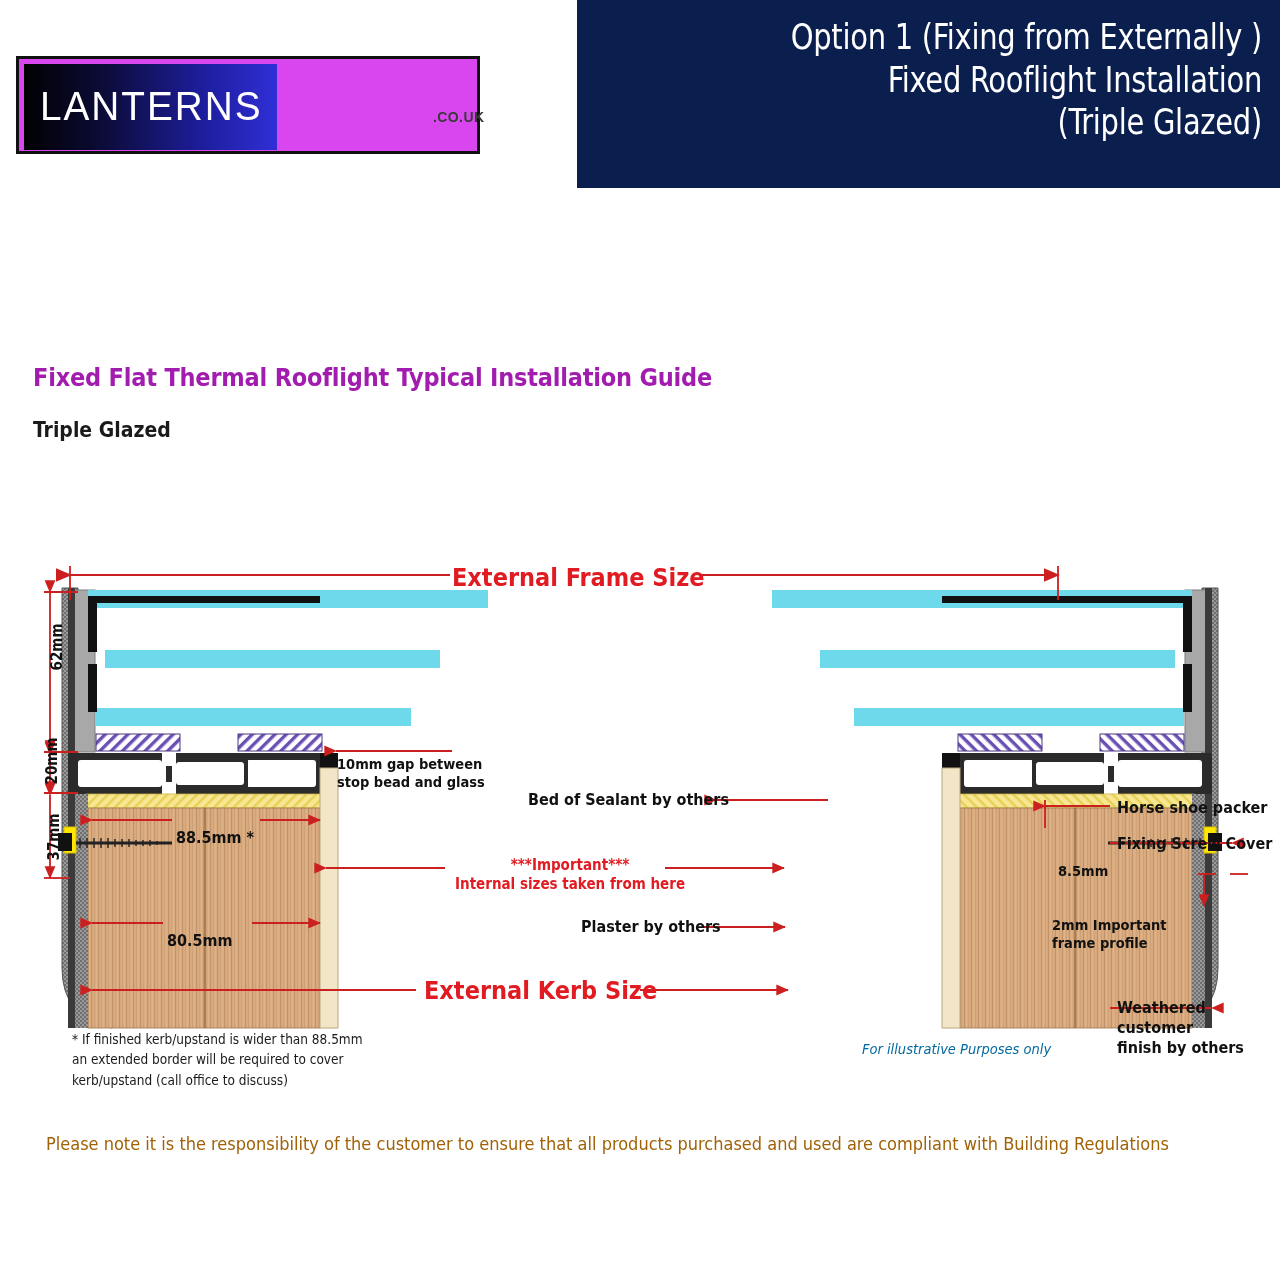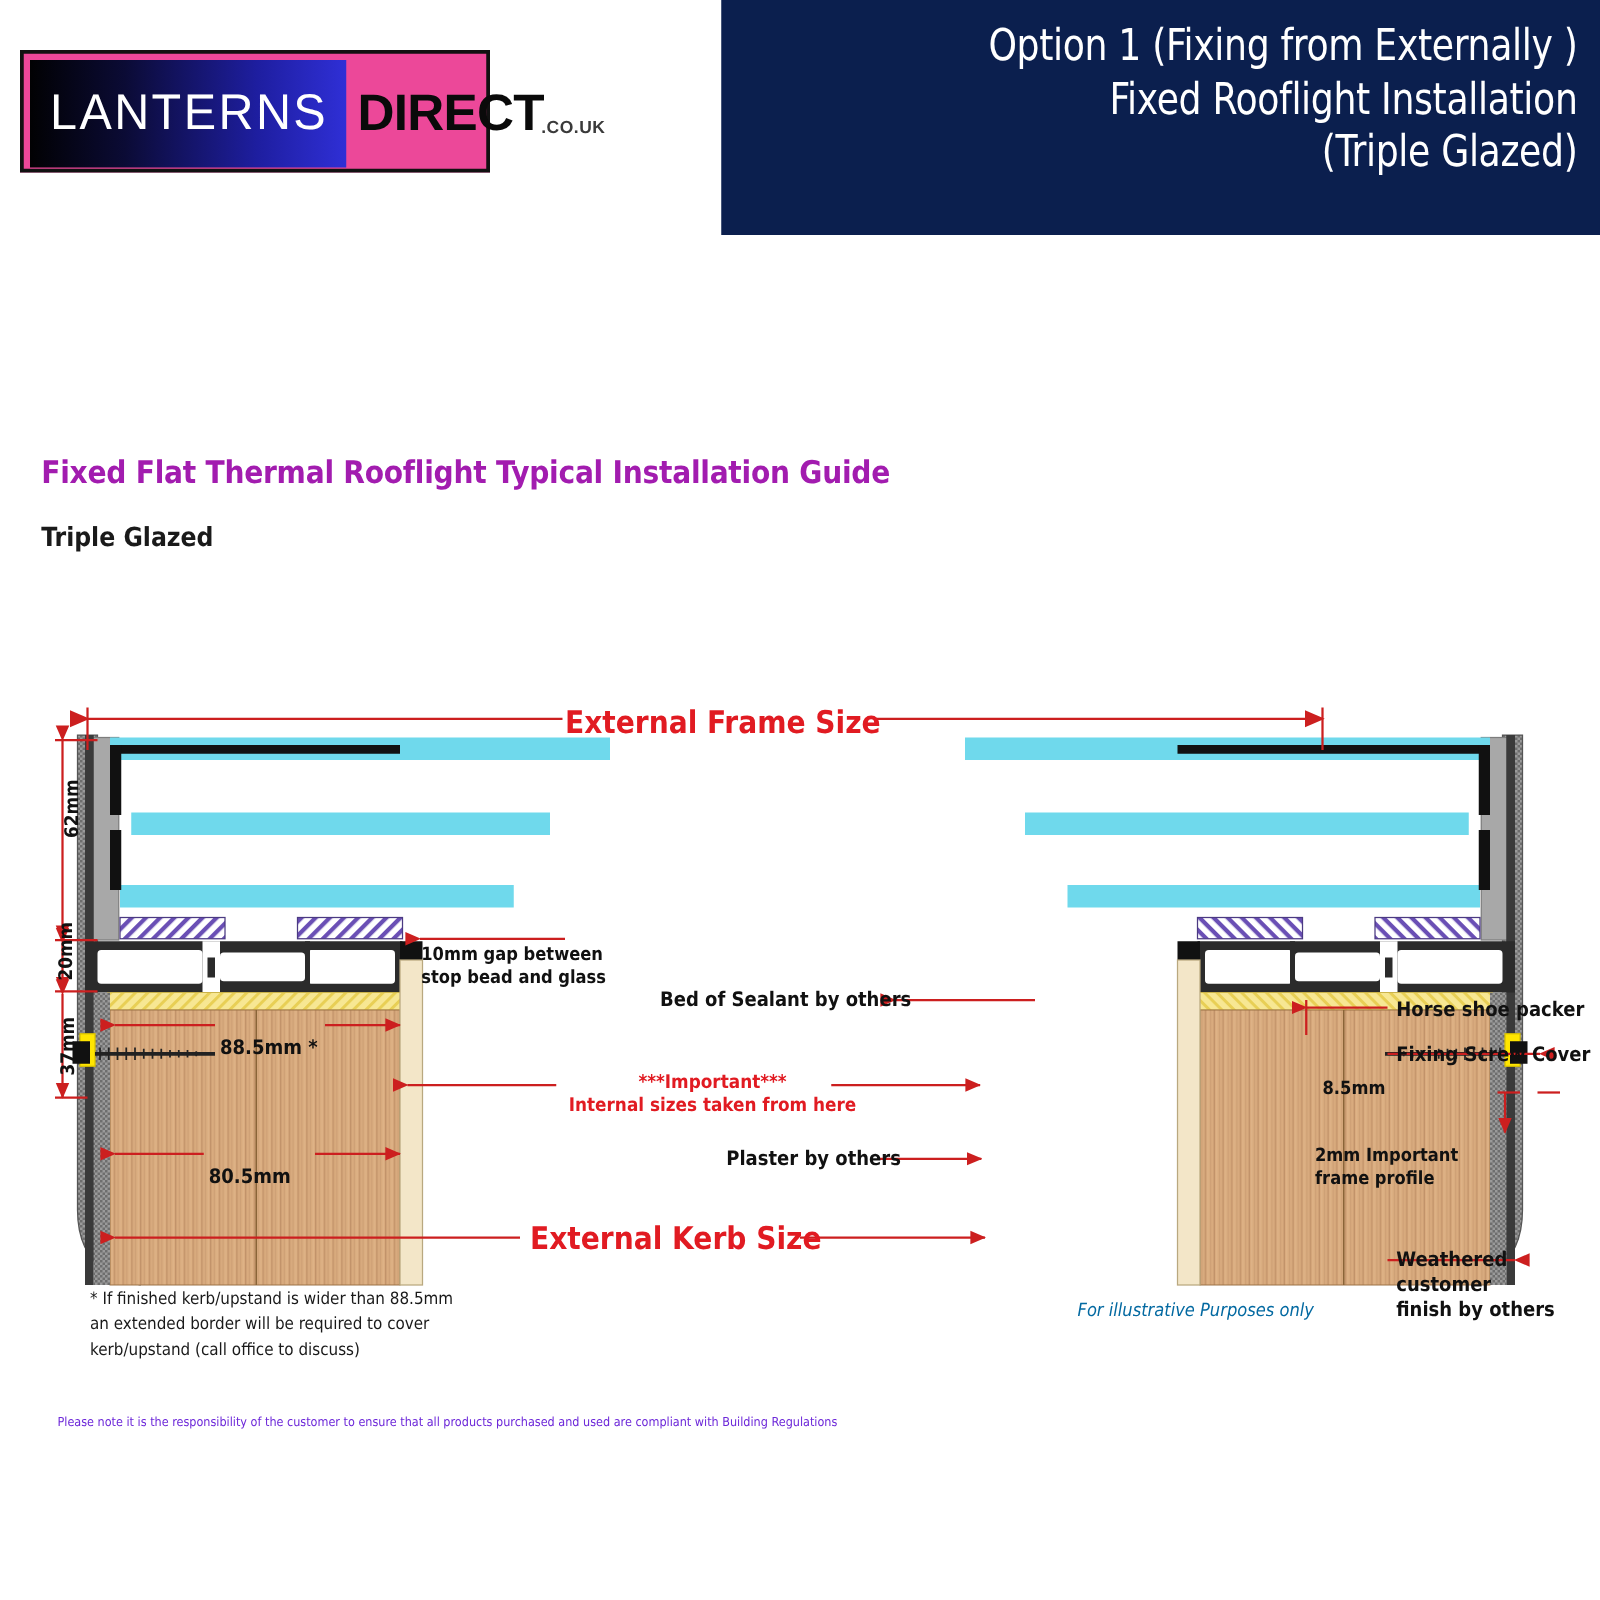--- a/index.html
+++ b/index.html
@@ -8,22 +8,22 @@
        font-family:"Liberation Sans","DejaVu Sans",sans-serif;color:#231f20;}
 
   
   #header-band{position:absolute;left:577px;top:0;width:703px;height:188px;background:#0b1f4e;}
   #header-title{position:absolute;right:18px;top:16px;width:660px;text-align:right;
       color:#ffffff;font-size:35px;line-height:1.22;font-weight:400;
       font-family:"DejaVu Sans Condensed","Liberation Sans",sans-serif;
       letter-spacing:-0.3px;transform:scaleX(0.92);transform-origin:right top;white-space:pre-line;}
 
   
-  #logo-box{position:absolute;left:16px;top:40px;width:376px;height:98px;
-      border:3px solid #111;background:#ec4899;box-sizing:border-box;}
+  #logo-box{position:absolute;left:16px;top:56px;width:464px;height:98px;
+      border:3px solid #111;background:#d946ef;box-sizing:border-box;}
   #logo-inner{position:absolute;left:5px;top:5px;width:454px;height:86px;}
   #logo-grad{position:absolute;left:0;top:0;width:253px;height:86px;
       background:linear-gradient(90deg,#010103 0%,#0b0b35 30%,#1e1ea0 72%,#2f2fd6 100%);}
   #logo-lanterns{position:absolute;left:16px;top:20px;color:#ffffff;font-size:40px;
       font-weight:400;letter-spacing:2.0px;font-family:"Liberation Sans",sans-serif;
       transform:scaleX(0.97);transform-origin:left top;}
   #logo-direct{position:absolute;left:262px;top:19px;color:#0a0a0a;font-size:41px;
       font-weight:700;letter-spacing:-0.6px;font-family:"Liberation Sans",sans-serif;}
   #logo-couk{position:absolute;left:409px;top:45px;color:#3a3a3a;font-size:14px;
       font-weight:700;letter-spacing:0.4px;}
@@ -62,36 +62,35 @@
   #dim-805{left:167px;top:931px;}
   #dim-62{left:34px;top:638px;font-size:15px;transform:rotate(-90deg);}
   #dim-20{left:29px;top:752px;font-size:15px;transform:rotate(-90deg);}
   #dim-37{left:31px;top:828px;font-size:15px;transform:rotate(-90deg);}
 
   #footnote{position:absolute;left:72px;top:1029px;font-size:13.5px;line-height:1.5;
       font-weight:400;color:#1a1a1a;white-space:pre-line;
       font-family:"DejaVu Sans Condensed","Liberation Sans",sans-serif;}
   #illustrative{position:absolute;left:862px;top:1041px;font-size:14.5px;font-weight:400;color:#0369a1;
       font-family:"DejaVu Sans Condensed","Liberation Sans",sans-serif;font-style:italic;}
-  #disclaimer{position:absolute;left:46px;top:1133px;font-size:10px;font-weight:400;color:#6d28d9;
+  #disclaimer{position:absolute;left:46px;top:1133px;font-size:18px;font-weight:400;color:#a16207;
       font-family:"DejaVu Sans Condensed","Liberation Sans",sans-serif;}
 </style>
 </head>
 <body>
 
 <div id="header-band"></div>
 <div id="header-title">Option 1 (Fixing from Externally )
 Fixed Rooflight Installation
 (Triple Glazed)</div>
 
 <div id="logo-box">
   <div id="logo-inner">
     <div id="logo-grad"></div>
     <div id="logo-lanterns">LANTERNS</div>
-    <div id="logo-direct">DIRECT</div>
     <div id="logo-couk">.CO.UK</div>
   </div>
 </div>
 
 <div id="doc-title">Fixed Flat Thermal Rooflight Typical Installation Guide</div>
 <div id="doc-subtitle">Triple Glazed</div>
 
 <div id="diagram">
 <svg width="1280" height="1280" viewBox="0 0 1280 1280" xmlns="http://www.w3.org/2000/svg">
   <defs>

